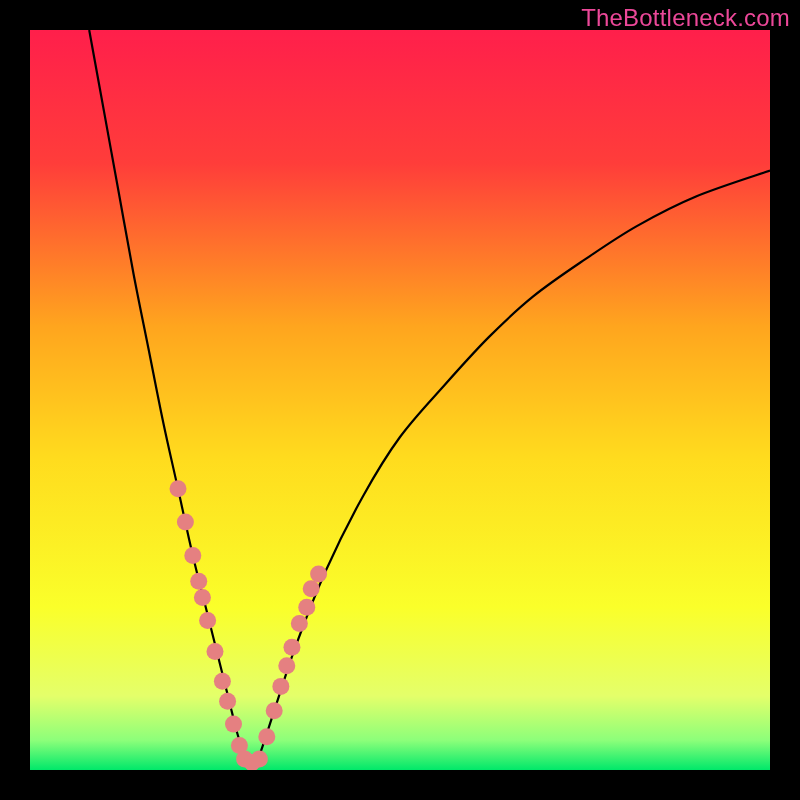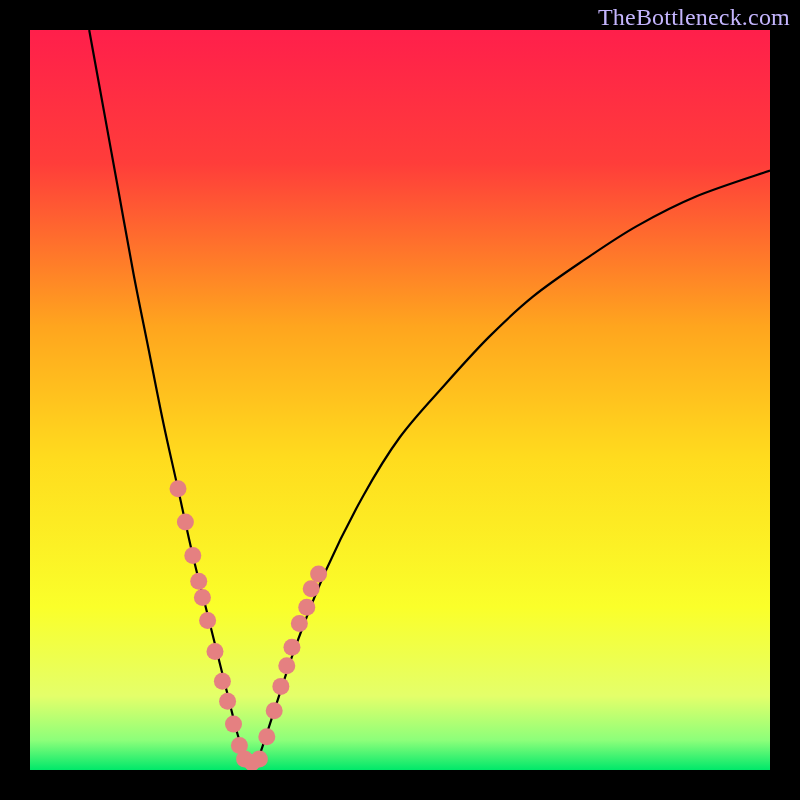--- a/index.html
+++ b/index.html
@@ -15,23 +15,23 @@
     left: 30px;
     top: 30px;
     width: 740px;
     height: 740px;
     
   }
   .watermark {
     position: absolute;
     top: 4px;
     right: 10px;
-    font-family: Liberation Serif, serif;
+    font-family: Liberation Sans, sans-serif;
     font-size: 24px;
-    color: #c4b5fd;
+    color: #ec4899;
     letter-spacing: 0.2px;
   }
 </style>
 </head>
 <body>
 
 <div class="frame">
   <div class="watermark">TheBottleneck.com</div>
   <div class="plot-area">
     <svg id="chart-svg" width="740" height="740" viewBox="0 0 740 740" preserveAspectRatio="none">

